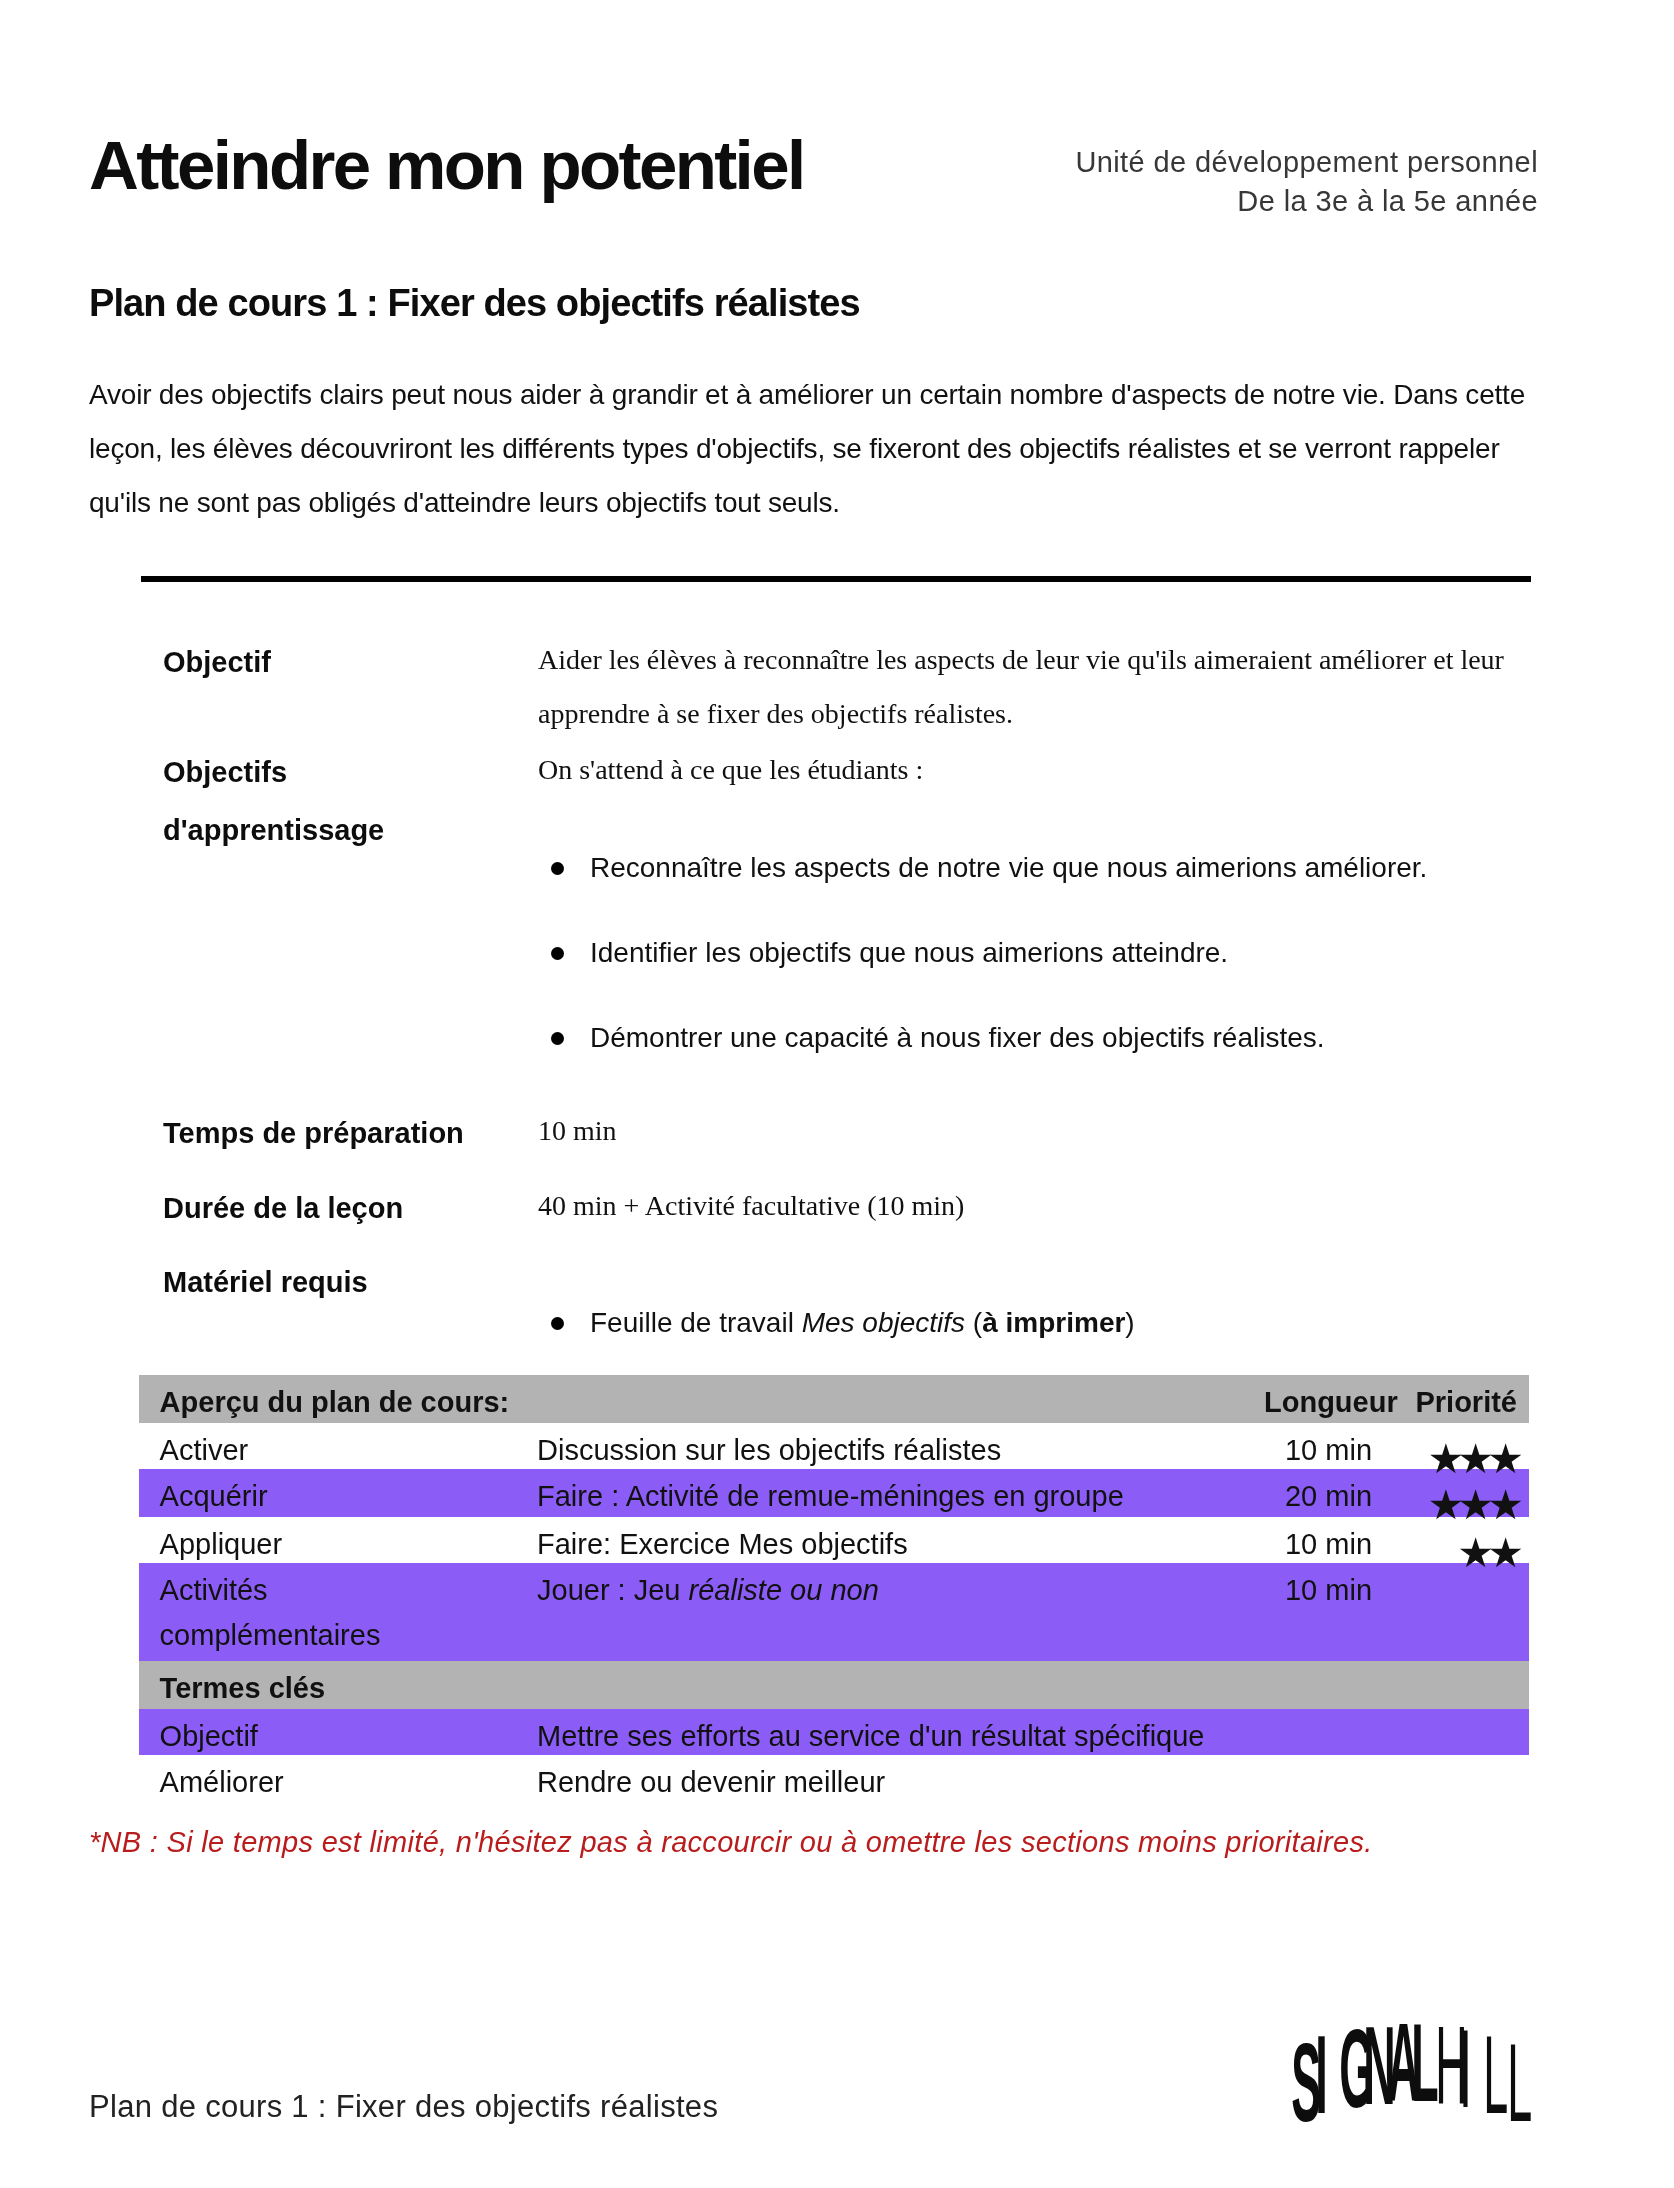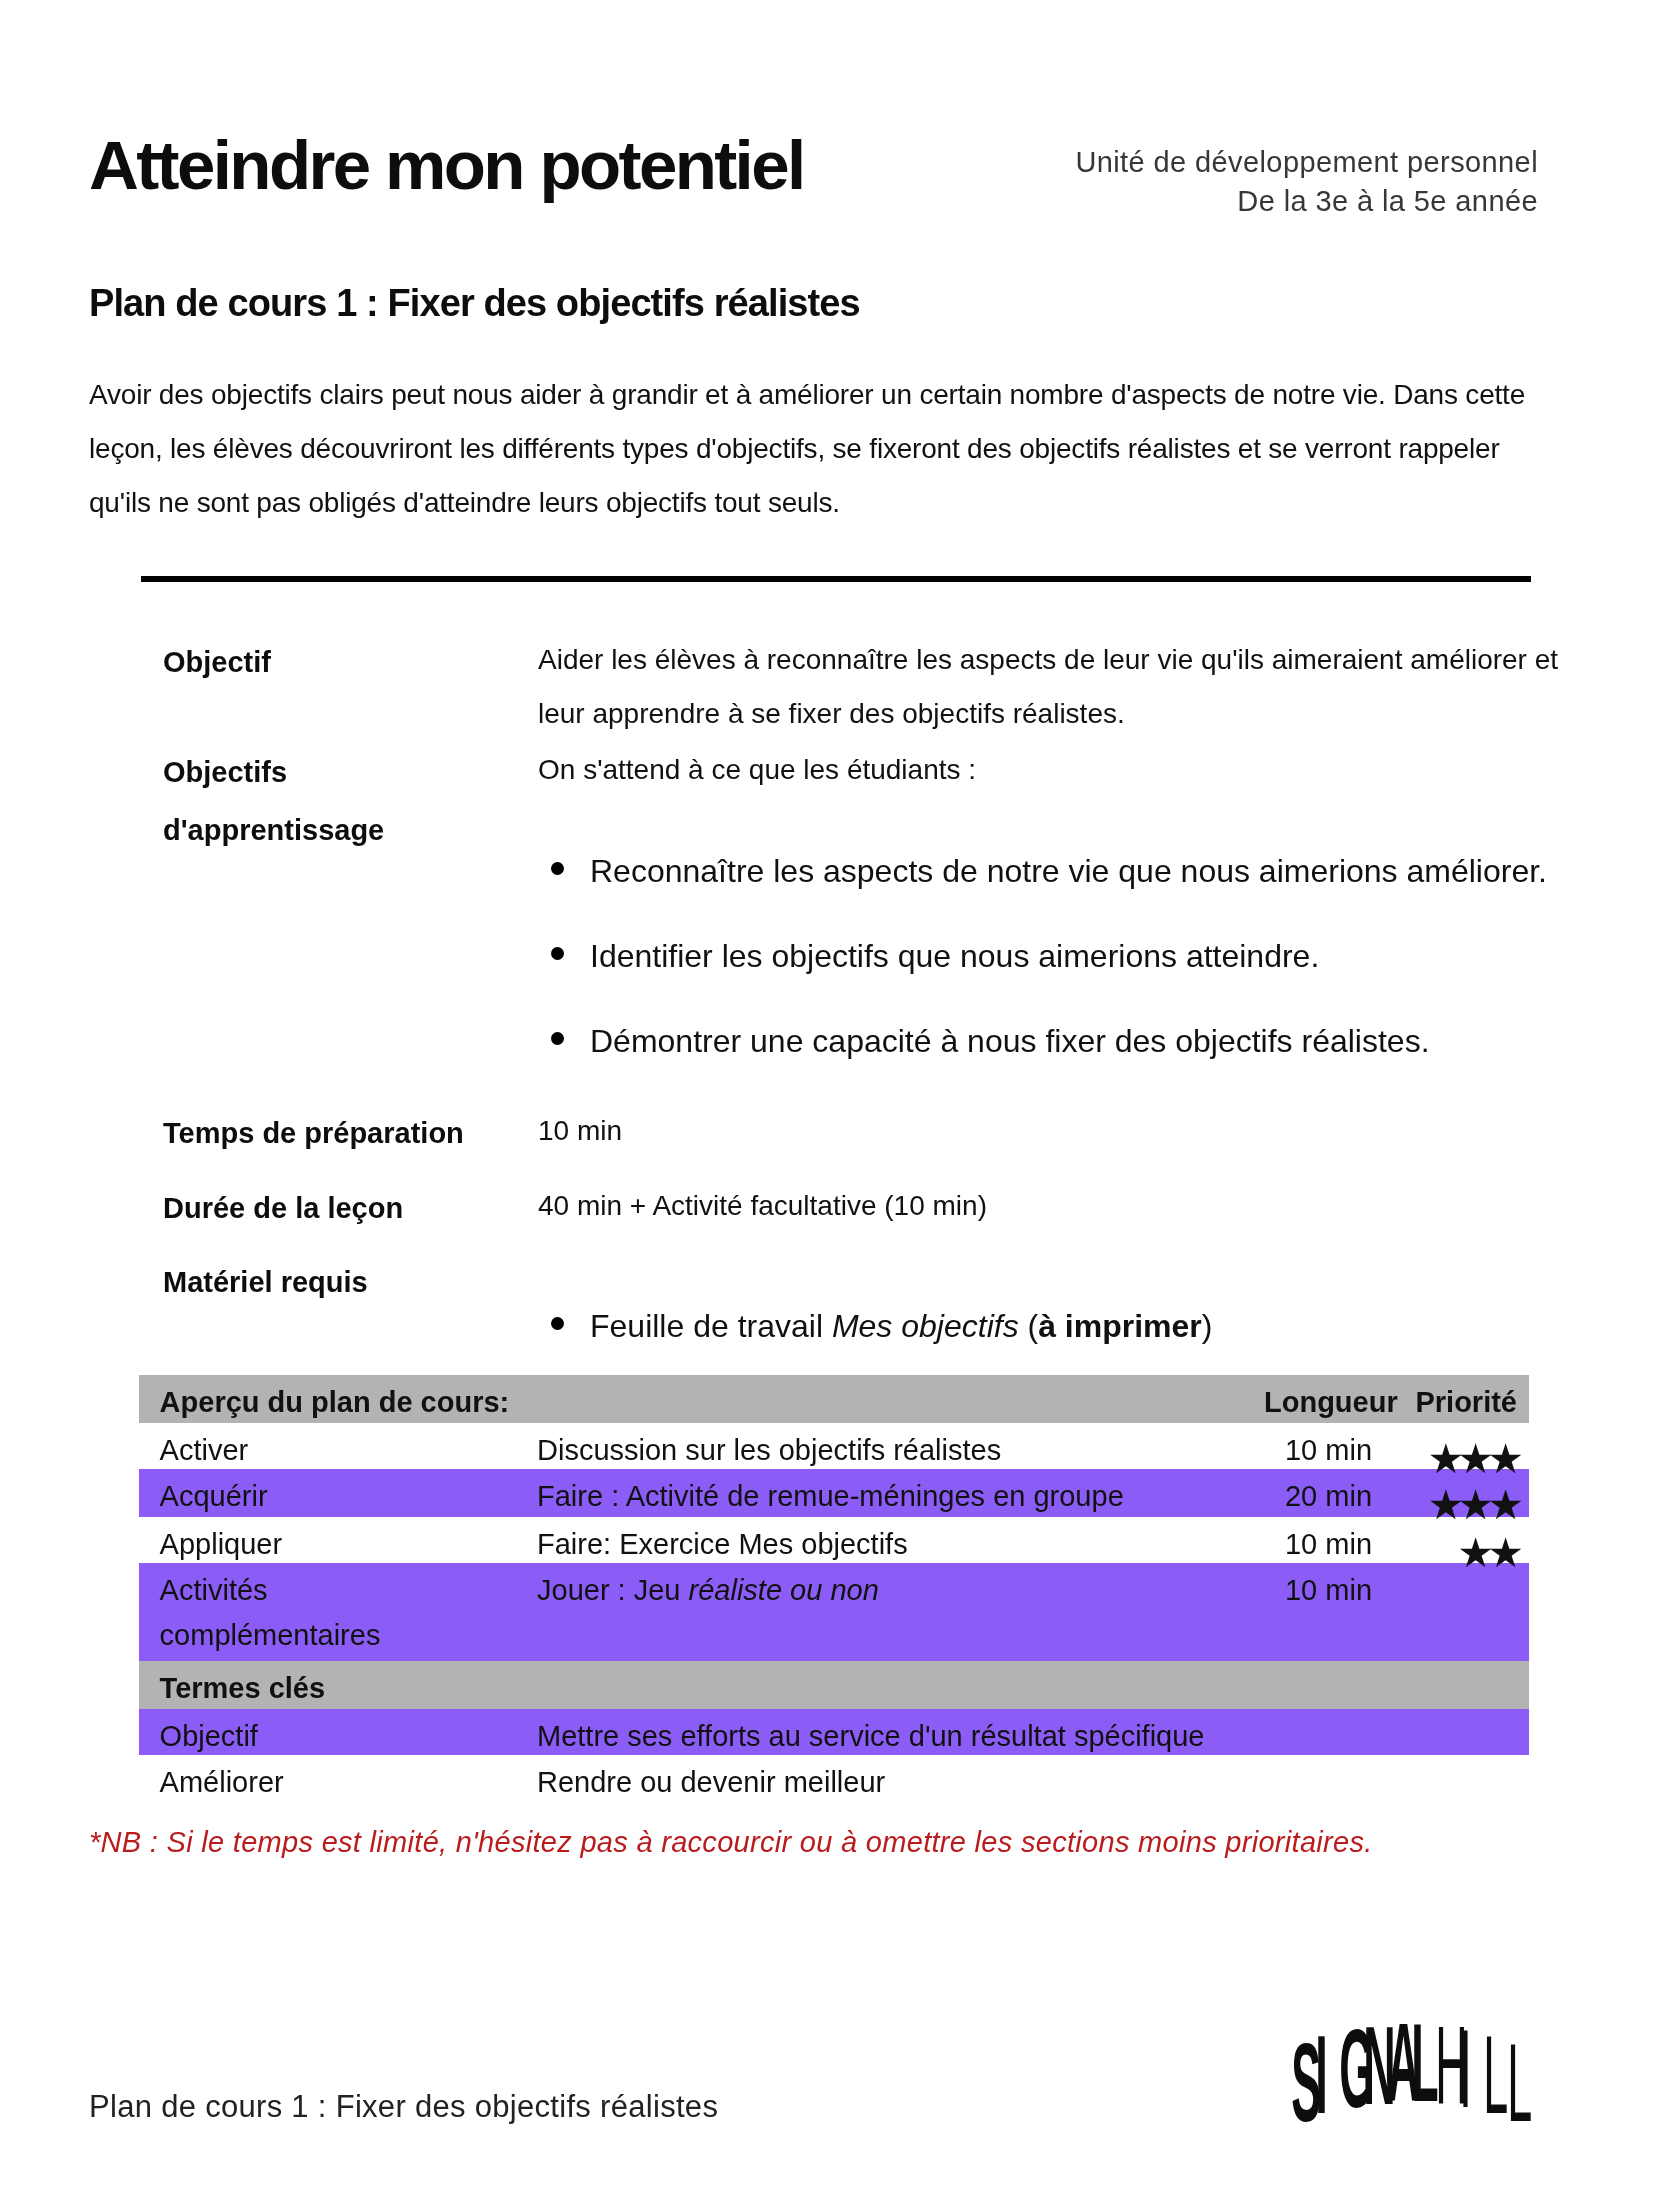--- a/index.html
+++ b/index.html
@@ -28,25 +28,25 @@
     font-size:28px; line-height:1.92; letter-spacing:-0.2px;
   }
   .rule { position:absolute; left:141px; top:576px; width:1390px; height:6px; background:#000; border:0; }
 
   .dlabel {
     position:absolute; left:163px; width:370px;
     font-size:29px; font-weight:700; line-height:2.0; white-space:pre-line; color:#0d0d0d;
   }
   .dvalue {
     position:absolute; left:538px; width:1045px;
-    font-size:28px; line-height:1.93;
+    font-size:28px; line-height:1.93;font-family:Liberation Serif, serif;
   }
   .bullet-row {
     position:absolute; left:551px; width:1024px; display:flex; align-items:flex-start;
-    font-size:32px; line-height:1.5;
+    font-size:28px; line-height:1.5;
   }
   .bullet-row .dot {
     flex:0 0 auto; width:13px; height:13px; border-radius:50%; background:#000;
     margin:14.6px 26px 0 0;
   }
 
   .overview { position:absolute; left:139px; top:1375px; width:1390px; font-size:29px; }
   .orow { display:grid; grid-template-columns:398px 727px 129px 136px; align-content:start; }
   .orow > div { line-height:1.55; padding-top:5.2px; }
   .orow .c1 { padding-left:20.6px; white-space:pre-line; }

